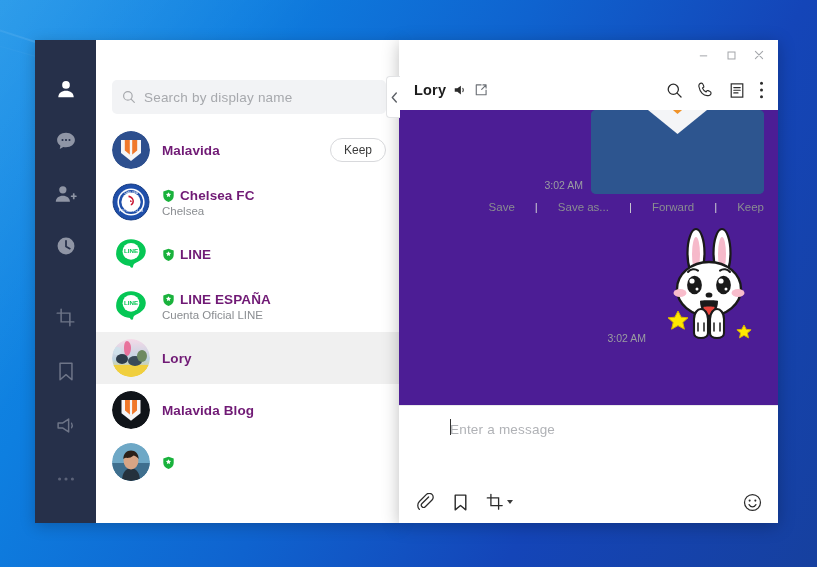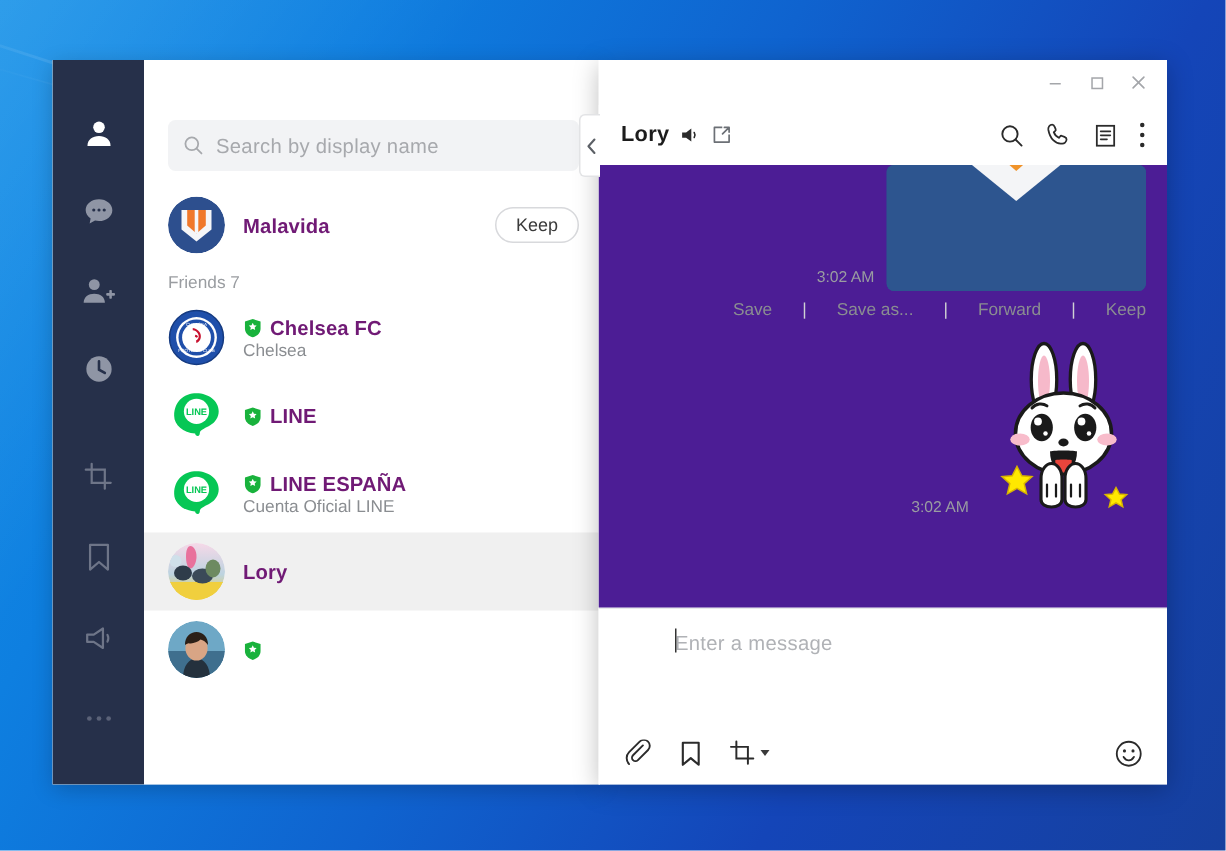--- a/index.html
+++ b/index.html
@@ -212,21 +212,20 @@
         </svg>
       </div>
       <div class="cmeta">
         <div class="cname">
             <span>Malavida</span>
           </div>
       </div>
       <div class="keepbtn">Keep</div>
     </div>
 
-    <div class="grouphdr">Friends 7</div>
 
     <div class="rowlist">
 
       <div class="crow">
         <div class="avatar">
           <svg width="38" height="38" viewBox="0 0 38 38">
             <circle cx="19" cy="19" r="19" fill="#ffffff"></circle>
             <circle cx="19" cy="19" r="18" fill="#1f4faa"></circle>
             <circle cx="19" cy="19" r="13.6" fill="#ffffff"></circle>
             <circle cx="19" cy="19" r="12" fill="#1f4faa"></circle>
@@ -317,20 +316,35 @@
             </g>
           </svg>
         </div>
         <div class="cmeta">
           <div class="cname">
               <span>Lory</span>
             </div>
         </div>
       </div>
 
+      <div class="crow">
+        <div class="avatar">
+          <svg width="38" height="38" viewBox="0 0 38 38">
+            <circle cx="19" cy="19" r="19" fill="#101419"></circle>
+            <path d="M9.5 9h19v13.2L19 29.8 9.5 22.2z" fill="#f5f6f8"></path>
+            <path d="M13 9h12v10.6L19 24.4l-6-4.8z" fill="#f0782a"></path>
+            <path d="M19 9v15.4" stroke="#f5f6f8" stroke-width="2.2"></path>
+          </svg>
+        </div>
+        <div class="cmeta">
+          <div class="cname">
+              <span>Malavida Blog</span>
+            </div>
+        </div>
+      </div>
 
       <div class="crow">
         <div class="avatar">
           <svg width="38" height="38" viewBox="0 0 38 38">
             <defs>
                 <clipPath id="cl2">
                   <circle cx="19" cy="19" r="19"></circle>
                 </clipPath>
               </defs>
             <g clip-path="url(#cl2)">

